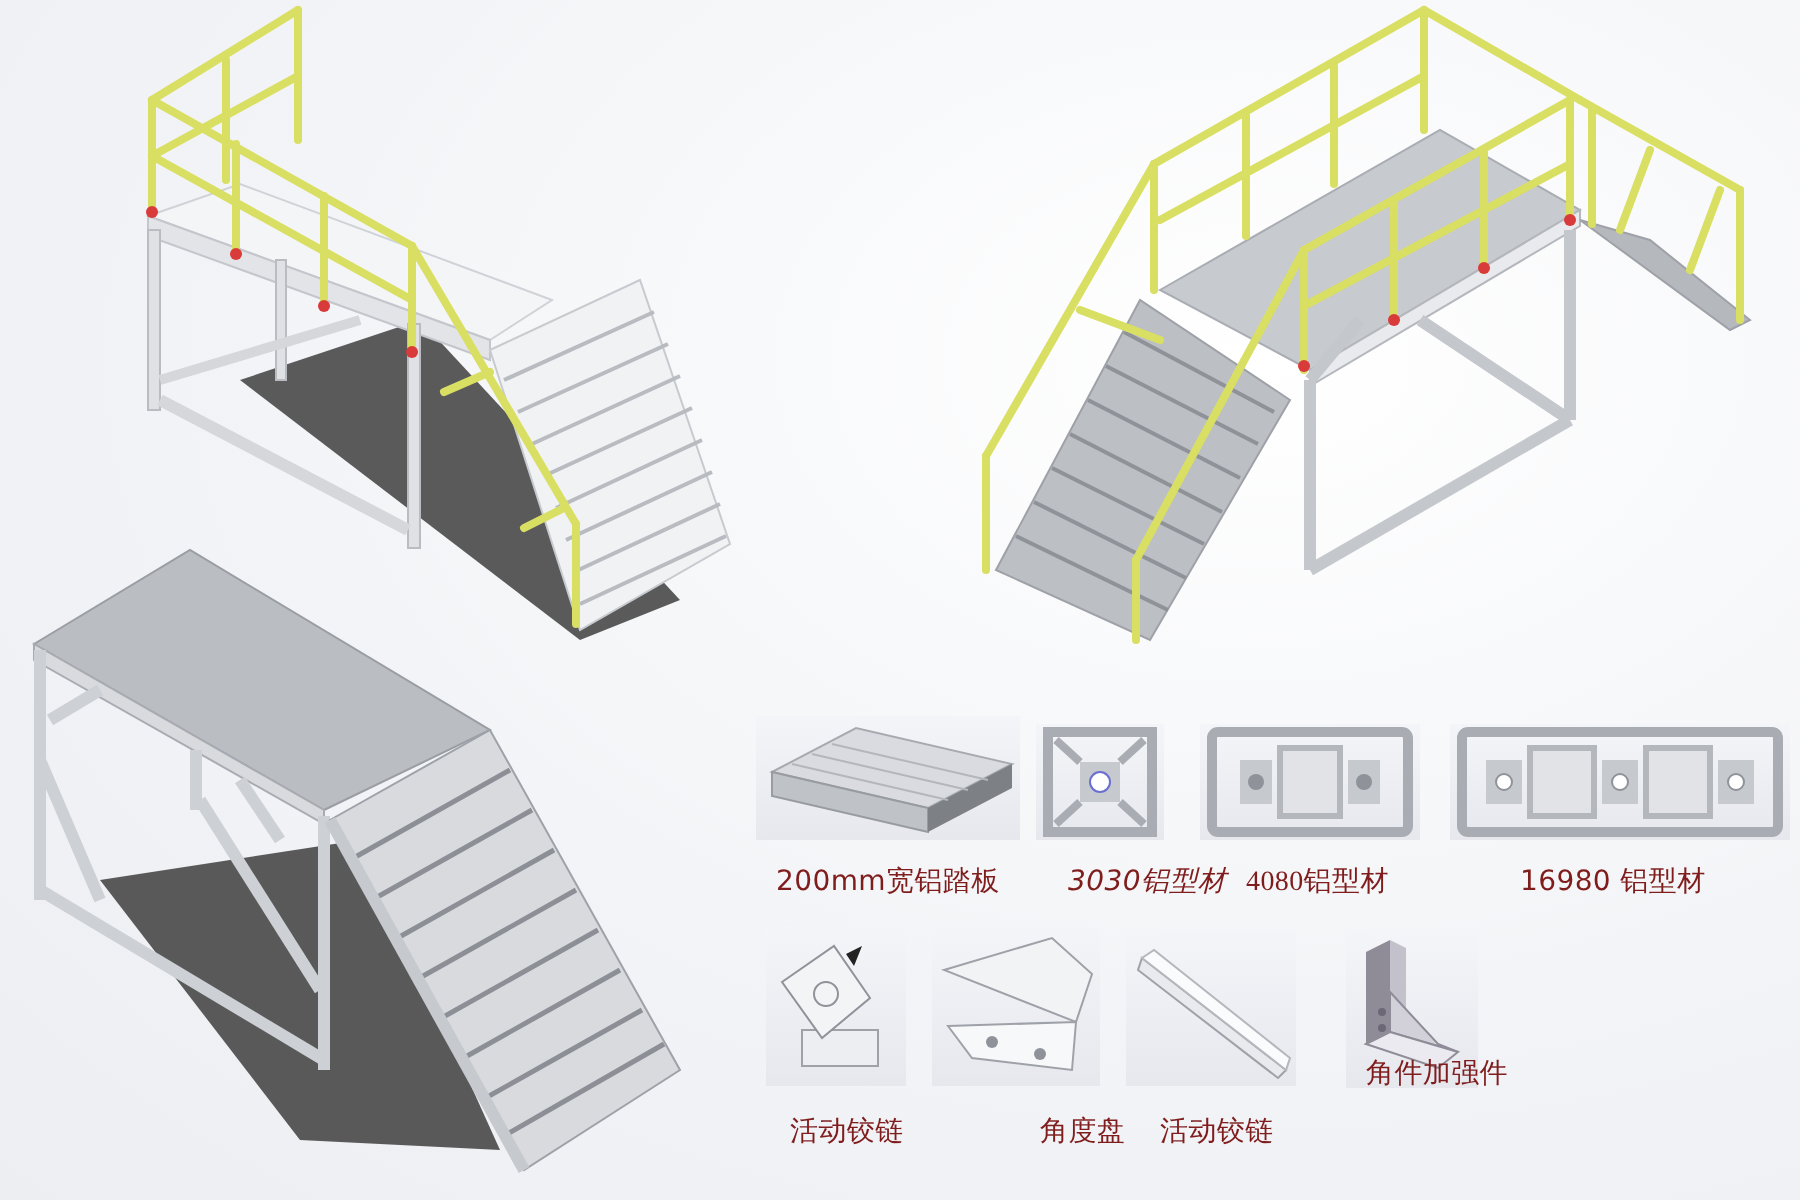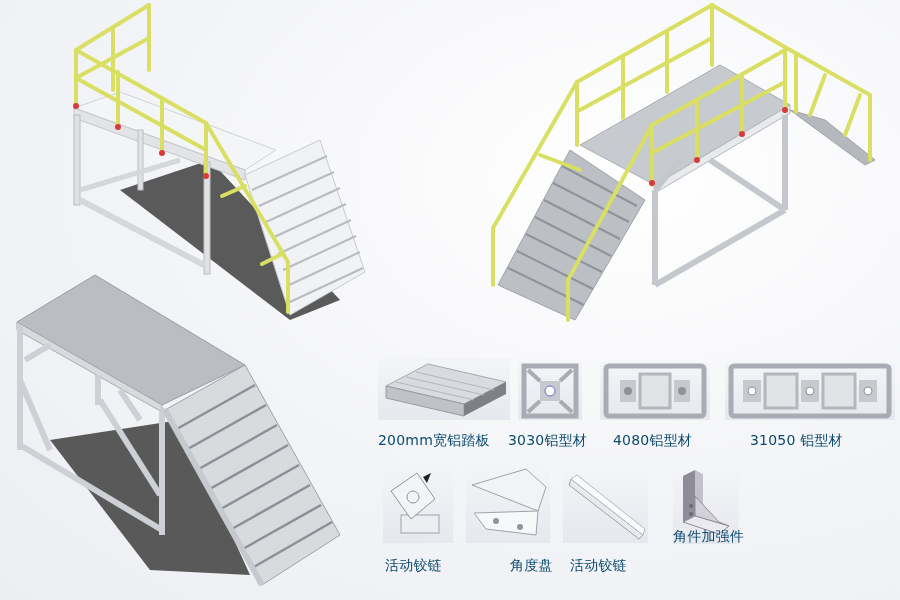--- a/index.html
+++ b/index.html
@@ -1,19 +1,19 @@
 <!DOCTYPE html>
 <html><head>
 <meta charset="utf-8">
 <style>
   html,body{margin:0;padding:0;}
   body{width:900px;height:600px;overflow:hidden;background:#ffffff;font-family:"DejaVu Sans","Liberation Sans",sans-serif;position:relative;}
   .bg{position:absolute;inset:0;background:radial-gradient(ellipse at 70% 30%, #ffffff 0%, #f3f4f7 55%, #eceef2 100%);}
   .render{position:absolute;}
-  .label{position:absolute;font-size:14px;color:#0c4a6e;white-space:nowrap;letter-spacing:0.2px;}
+  .label{position:absolute;font-size:14px;color:#7f1d1d;white-space:nowrap;letter-spacing:0.2px;margin-left:10px;}
   .thumb{position:absolute;background:linear-gradient(180deg,#f4f5f8,#e6e8ee);}
   svg{display:block;}
 </style>
 </head>
 <body>
 
 <div class="bg"></div>
 
 <div class="render" style="left:40px;top:0;width:340px;height:340px;">
   <svg width="340" height="340" viewBox="0 0 340 340">
@@ -180,48 +180,48 @@
     <rect x="22" y="19" width="20" height="20" fill="#c6c9ce"></rect>
     <circle cx="32" cy="29" r="5" fill="#fff" stroke="#6b6fd0"></circle>
     <g stroke="#a9adb3" stroke-width="4">
         <line x1="10" y1="8" x2="22" y2="19"></line>
         <line x1="54" y1="8" x2="42" y2="19"></line>
         <line x1="10" y1="50" x2="22" y2="39"></line>
         <line x1="54" y1="50" x2="42" y2="39"></line>
       </g>
   </svg>
 </div>
-<div class="label" style="left:508px;top:432px;">3030铝型材</div>
+<div class="label" style="left:524px;top:432px;font-style:italic;">3030铝型材</div>
 
 <div class="thumb" style="left:600px;top:362px;width:110px;height:58px;">
   <svg width="110" height="58" viewBox="0 0 110 58">
     <rect x="6" y="4" width="98" height="50" rx="3" fill="none" stroke="#a9adb3" stroke-width="5"></rect>
     <rect x="20" y="18" width="16" height="22" fill="#c6c9ce"></rect>
       <rect x="74" y="18" width="16" height="22" fill="#c6c9ce"></rect>
     <circle cx="28" cy="29" r="4" fill="#8f9399"></circle>
       <circle cx="82" cy="29" r="4" fill="#8f9399"></circle>
     <rect x="40" y="12" width="30" height="34" fill="#e1e3e7" stroke="#b4b7bc" stroke-width="3"></rect>
   </svg>
 </div>
-<div class="label" style="left:613px;top:432px;">4080铝型材</div>
+<div class="label" style="left:613px;top:432px;font-family:Liberation Serif, serif;">4080铝型材</div>
 
 <div class="thumb" style="left:725px;top:362px;width:170px;height:58px;">
   <svg width="170" height="58" viewBox="0 0 170 58">
     <rect x="6" y="4" width="158" height="50" rx="3" fill="none" stroke="#a9adb3" stroke-width="5"></rect>
     <rect x="18" y="18" width="18" height="22" fill="#c6c9ce"></rect>
       <rect x="76" y="18" width="18" height="22" fill="#c6c9ce"></rect>
       <rect x="134" y="18" width="18" height="22" fill="#c6c9ce"></rect>
     <circle cx="27" cy="29" r="4" fill="#fff" stroke="#8f9399"></circle>
       <circle cx="85" cy="29" r="4" fill="#fff" stroke="#8f9399"></circle>
       <circle cx="143" cy="29" r="4" fill="#fff" stroke="#8f9399"></circle>
     <rect x="40" y="12" width="32" height="34" fill="#e1e3e7" stroke="#b4b7bc" stroke-width="3"></rect>
       <rect x="98" y="12" width="32" height="34" fill="#e1e3e7" stroke="#b4b7bc" stroke-width="3"></rect>
   </svg>
 </div>
-<div class="label" style="left:750px;top:432px;">31050 铝型材</div>
+<div class="label" style="left:750px;top:432px;">16980 铝型材</div>
 
 <div class="thumb" style="left:383px;top:463px;width:70px;height:80px;">
   <svg width="70" height="80" viewBox="0 0 70 80">
     <rect x="18" y="52" width="38" height="18" fill="#eceef1" stroke="#9ea2a8"></rect>
     <path d="M8 28 L34 10 L52 36 L28 56 Z" fill="#f3f4f6" stroke="#8f9399"></path>
     <circle cx="30" cy="34" r="6" fill="none" stroke="#8f9399"></circle>
     <path d="M40 14 L48 10 L44 20 Z" fill="#222"></path>
   </svg>
 </div>
 <div class="label" style="left:385px;top:557px;text-align:right;">活动铰链</div>

